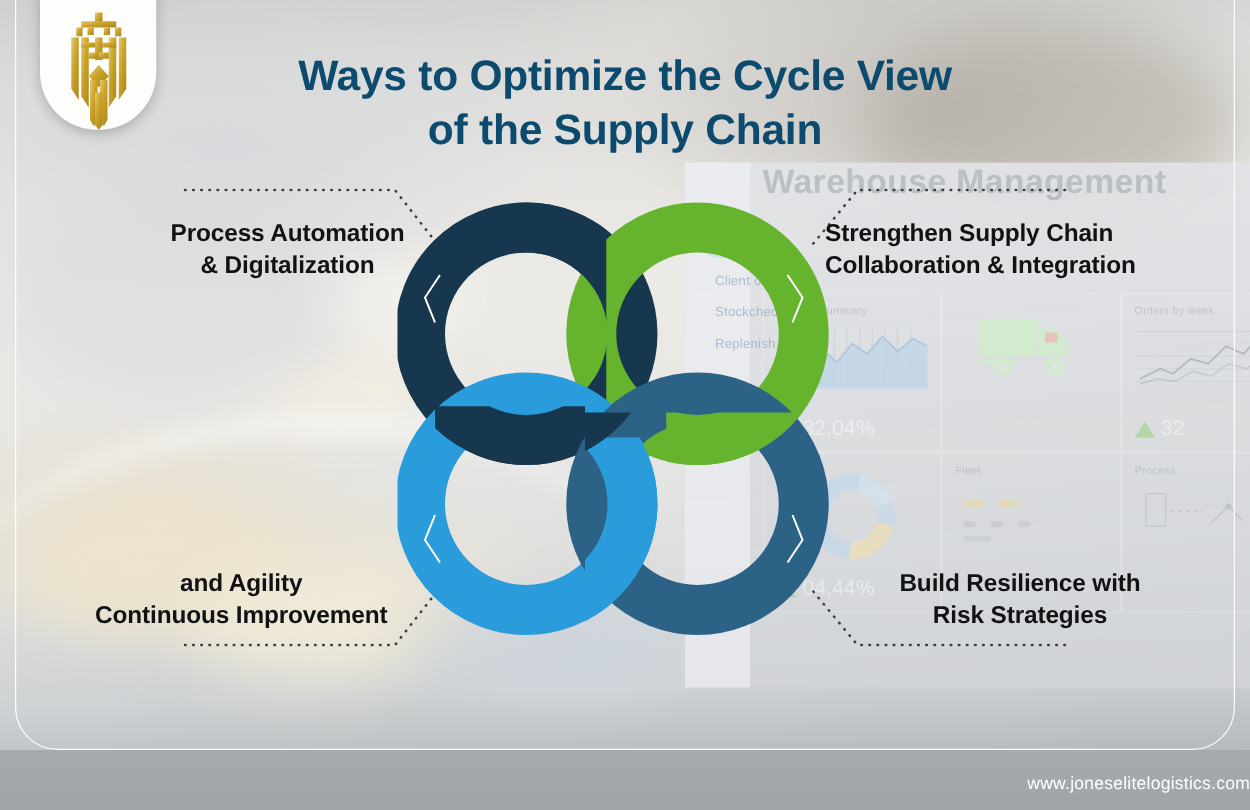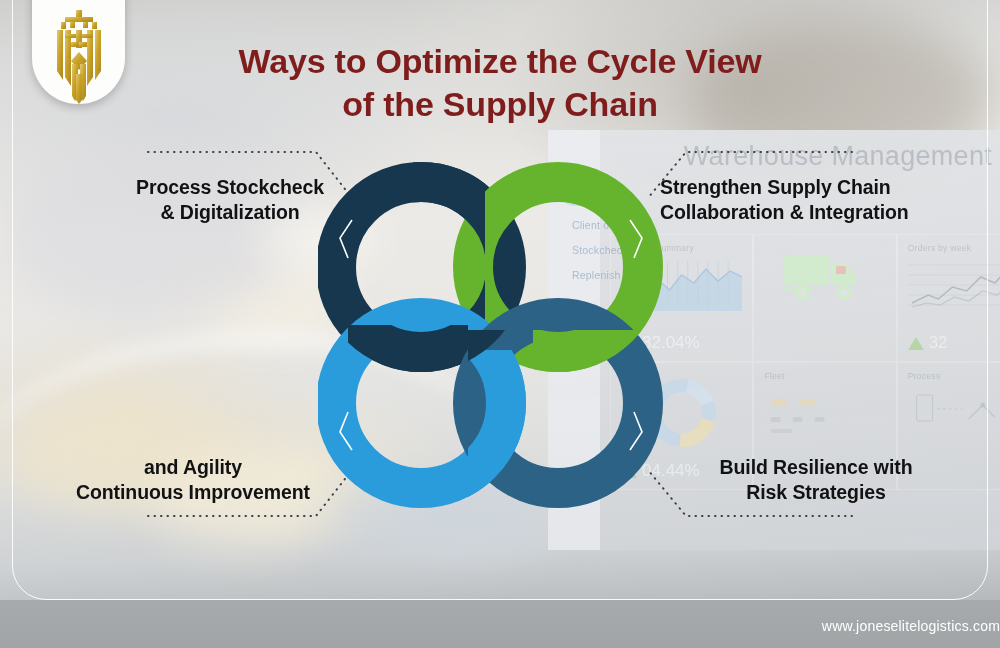--- a/index.html
+++ b/index.html
@@ -46,23 +46,23 @@
   .laptop {
     position:absolute; left:548px; top:130px; width:452px; height:420px;
     background:linear-gradient(175deg, rgba(226,228,231,.92), rgba(208,211,215,.88));
     filter:blur(.6px);
   }
   .laptop-sidebar {
     position:absolute; left:0; top:0; width:52px; height:100%;
     background:rgba(236,238,241,.75);
   }
   .lp-head {
-    position:absolute; left:62px; top:11px; right:8px;
-    font-size:27px; font-weight:400; letter-spacing:.3px;
-    color:rgba(150,158,166,.5); white-space:nowrap;text-align:right;
+    position:absolute; left:62px; top:0; right:8px;
+    font-size:27px; font-weight:700; letter-spacing:.3px;
+    color:rgba(150,158,166,.5); white-space:nowrap;
   }
   .nav-list { position:absolute; left:24px; top:58px; width:170px; }
   .nav-item {
     font-size:10.5px; color:rgba(120,150,180,.55);
     margin-bottom:13px; white-space:nowrap; letter-spacing:.2px;
   }
   .nav-item.active {
     color:rgba(120,170,215,.75);
     background:rgba(186,218,243,.55);
     border-radius:9px; padding:2px 8px; margin-left:-8px; display:inline-block;
@@ -101,21 +101,21 @@
   .logo-badge {
     position:absolute; left:32px; top:-18px; width:93px; height:122px;
     background:#fdfdfc; border-radius:14px 14px 46px 46px;
     box-shadow:0 3px 10px rgba(0,0,0,.22);
     display:flex; align-items:flex-end; justify-content:center;
   }
 
   
   .title {
     position:absolute; left:180px; top:40px; width:640px;
-    text-align:center; color:#7f1d1d;
+    text-align:center; color:#0c4a6e;
     font-size:34px; font-weight:700; line-height:1.26; letter-spacing:-.2px;
   }
 
   
   .label {
     position:absolute; color:#111214;
     font-size:19.5px; font-weight:600; line-height:1.28; letter-spacing:-.1px;
     white-space:nowrap;
   }
   .lbl-tl { left:80px;  top:175px;  width:300px; text-align:center; }
@@ -340,21 +340,21 @@
       </g>
     </svg>
   </div>
 
   <div class="title">
     <div>Ways to Optimize the Cycle View</div>
     <div>of the Supply Chain</div>
   </div>
 
   <div class="label lbl-tl">
-    <div>Process Stockcheck</div>
+    <div>Process Automation</div>
     <div>&amp; Digitalization</div>
   </div>
 
   <div class="label lbl-tr">
     <div>Strengthen Supply Chain</div>
     <div>Collaboration &amp; Integration</div>
   </div>
 
   <div class="label lbl-bl">
     <div>and Agility</div>

